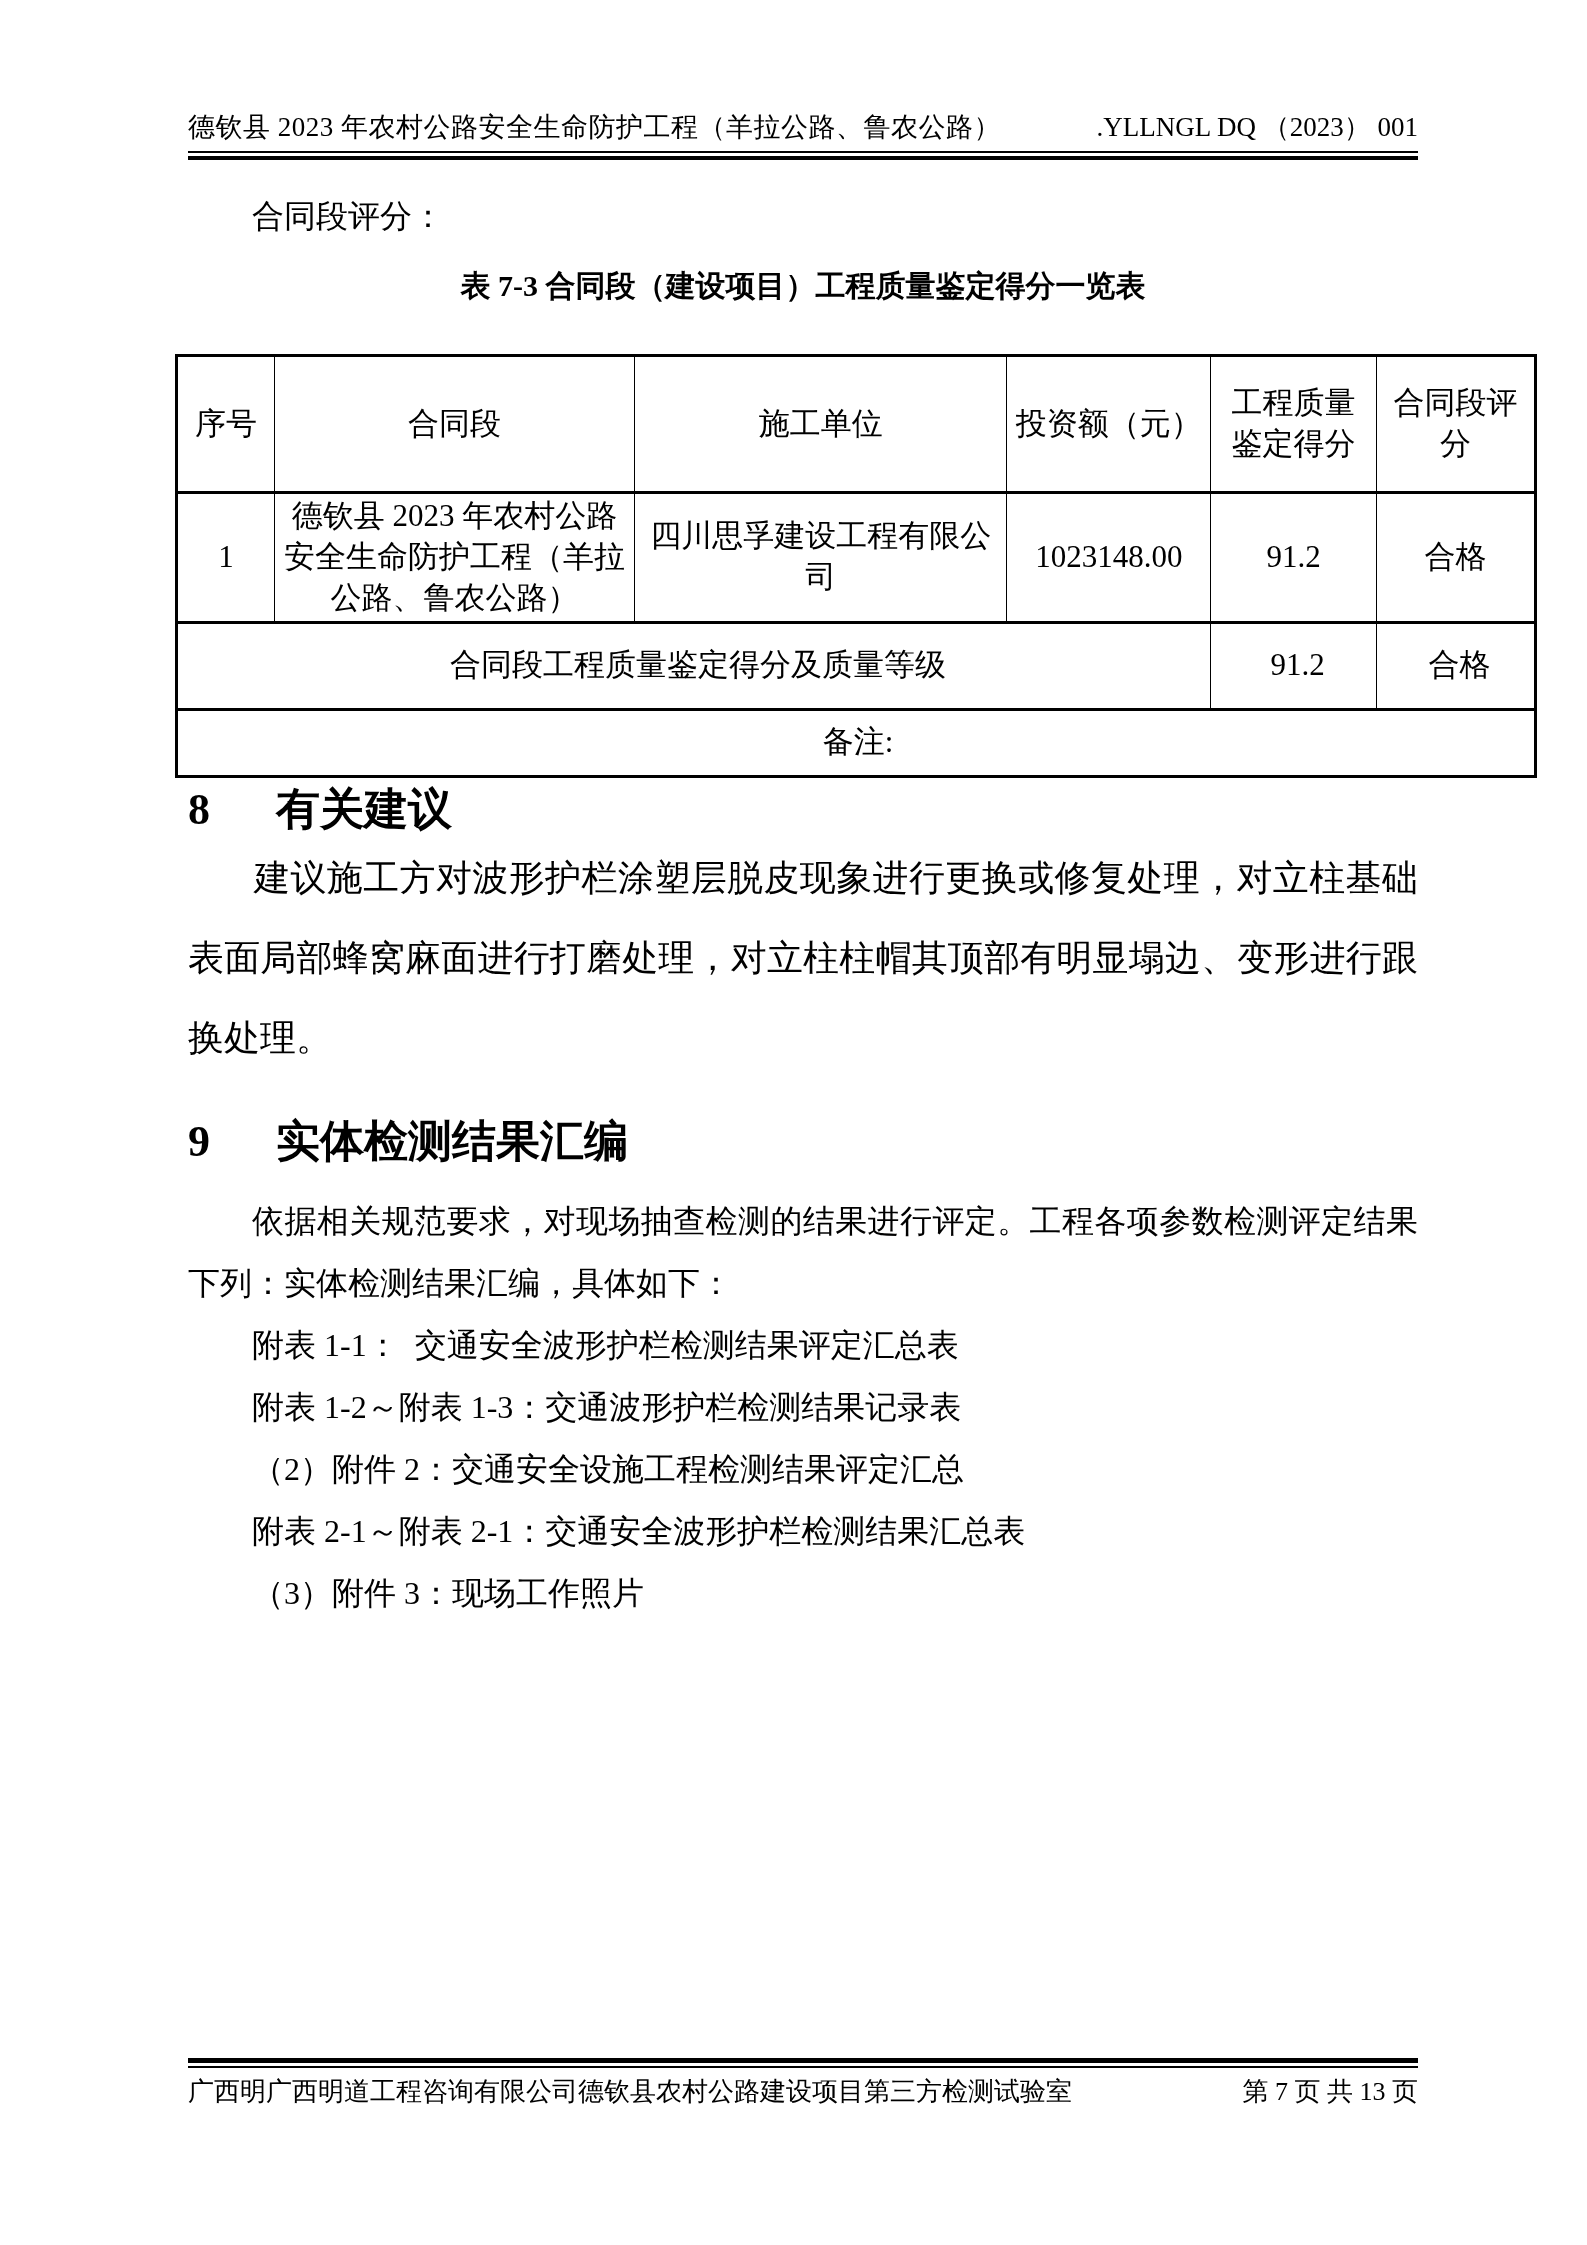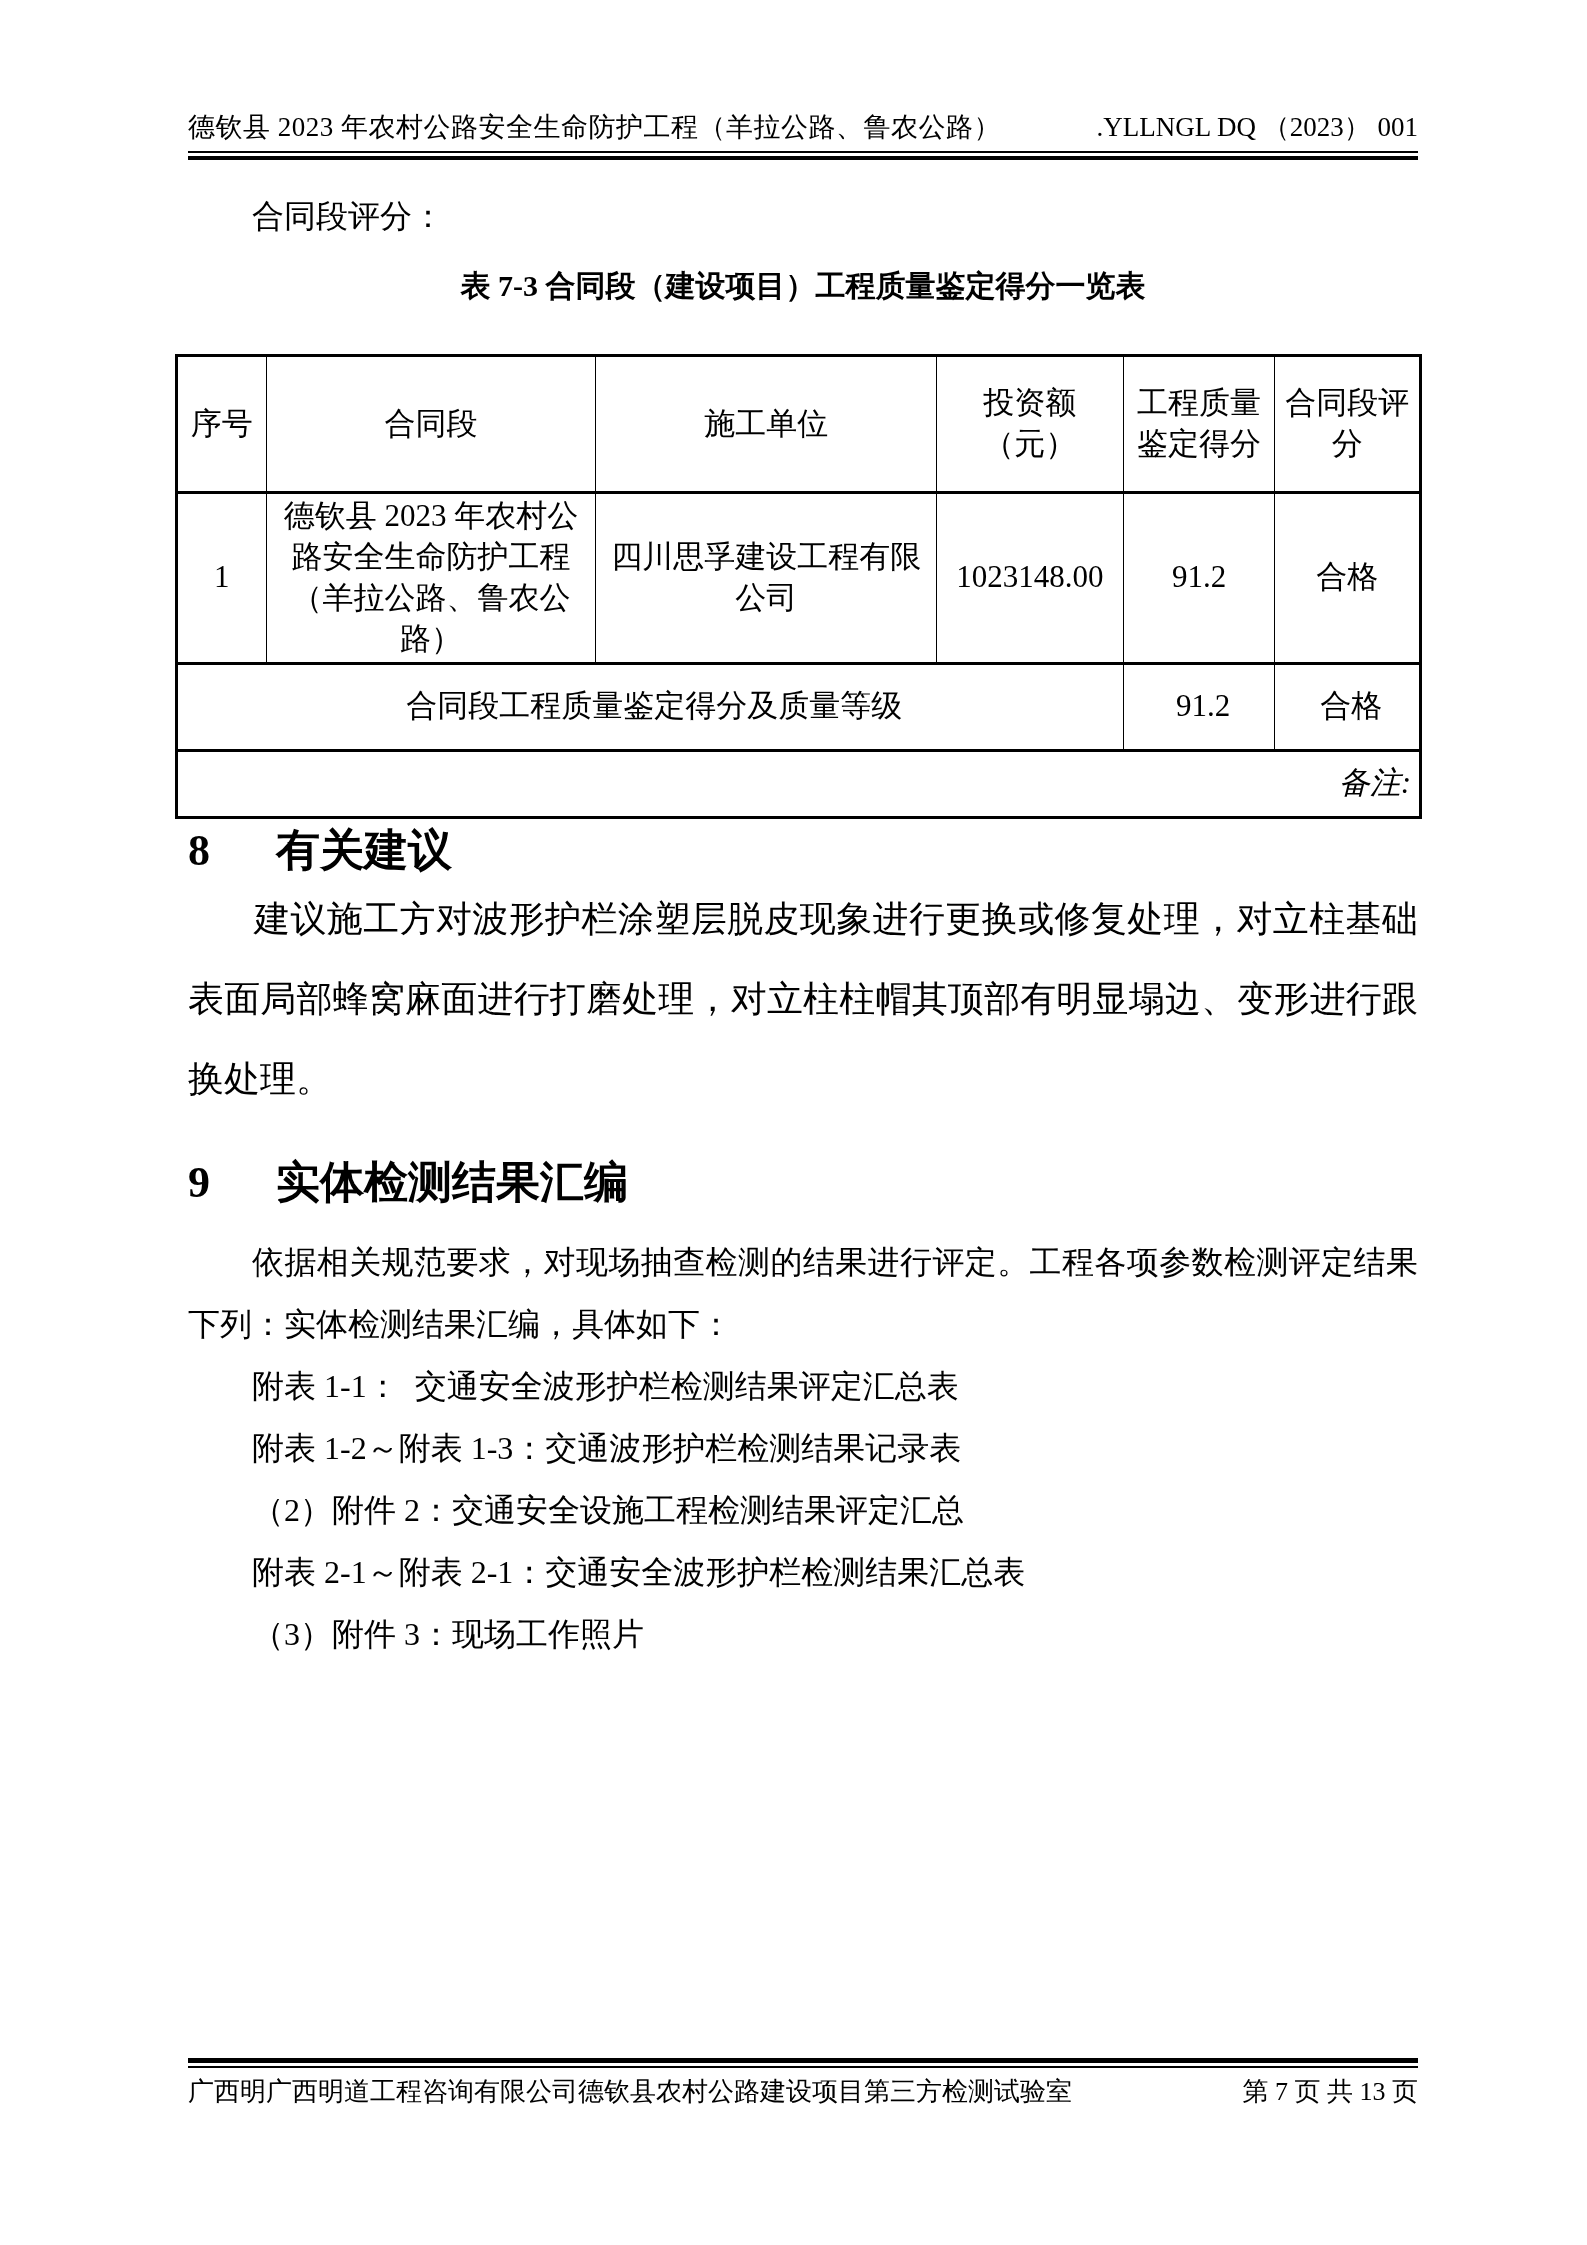--- a/index.html
+++ b/index.html
@@ -17,27 +17,27 @@
   .header-rule{margin-top:9px;}
   .header-rule .thin{height:2px;background:#000;}
   .header-rule .thick{height:4px;background:#000;margin-top:3px;}
 
   
   .rating-label{margin-top:36px;font-size:32px;font-weight:normal;text-indent:64px;line-height:40px;}
   .table-caption{margin-top:32px;font-size:30px;font-weight:bold;text-align:center;line-height:36px;}
 
   
   table.score-table{border-collapse:collapse;table-layout:fixed;
-    margin-top:50px;margin-left:-13px;width:1247px;border:3px solid #000;}
+    margin-top:50px;margin-left:-13px;width:1362px;border:3px solid #000;}
   .score-table td{border:1.5px solid #000;border-top-width:3px;border-bottom-width:3px;
     font-size:31px;text-align:center;vertical-align:middle;padding:2px 8px;line-height:1.32;}
   .row-head td{height:130px;}
   .row-data td{height:120px;}
   .row-summary td{height:80px;padding-left:16px;}
-  .row-remark td{height:60px;text-align:right;padding-left:12px;font-style:italic;}
+  .row-remark td{height:60px;text-align:center;padding-left:12px;}
 
   
   .conclusion{margin-top:10px;font-size:33px;font-weight:bold;line-height:97px;
     text-align:justify;text-indent:66px;}
 
   
   .sec-heading{display:flex;align-items:baseline;font-size:44px;font-weight:bold;line-height:56px;}
   .sec-heading .num{width:88px;}
   .h8{margin-top:4px;}
   .h9{margin-top:36px;}

